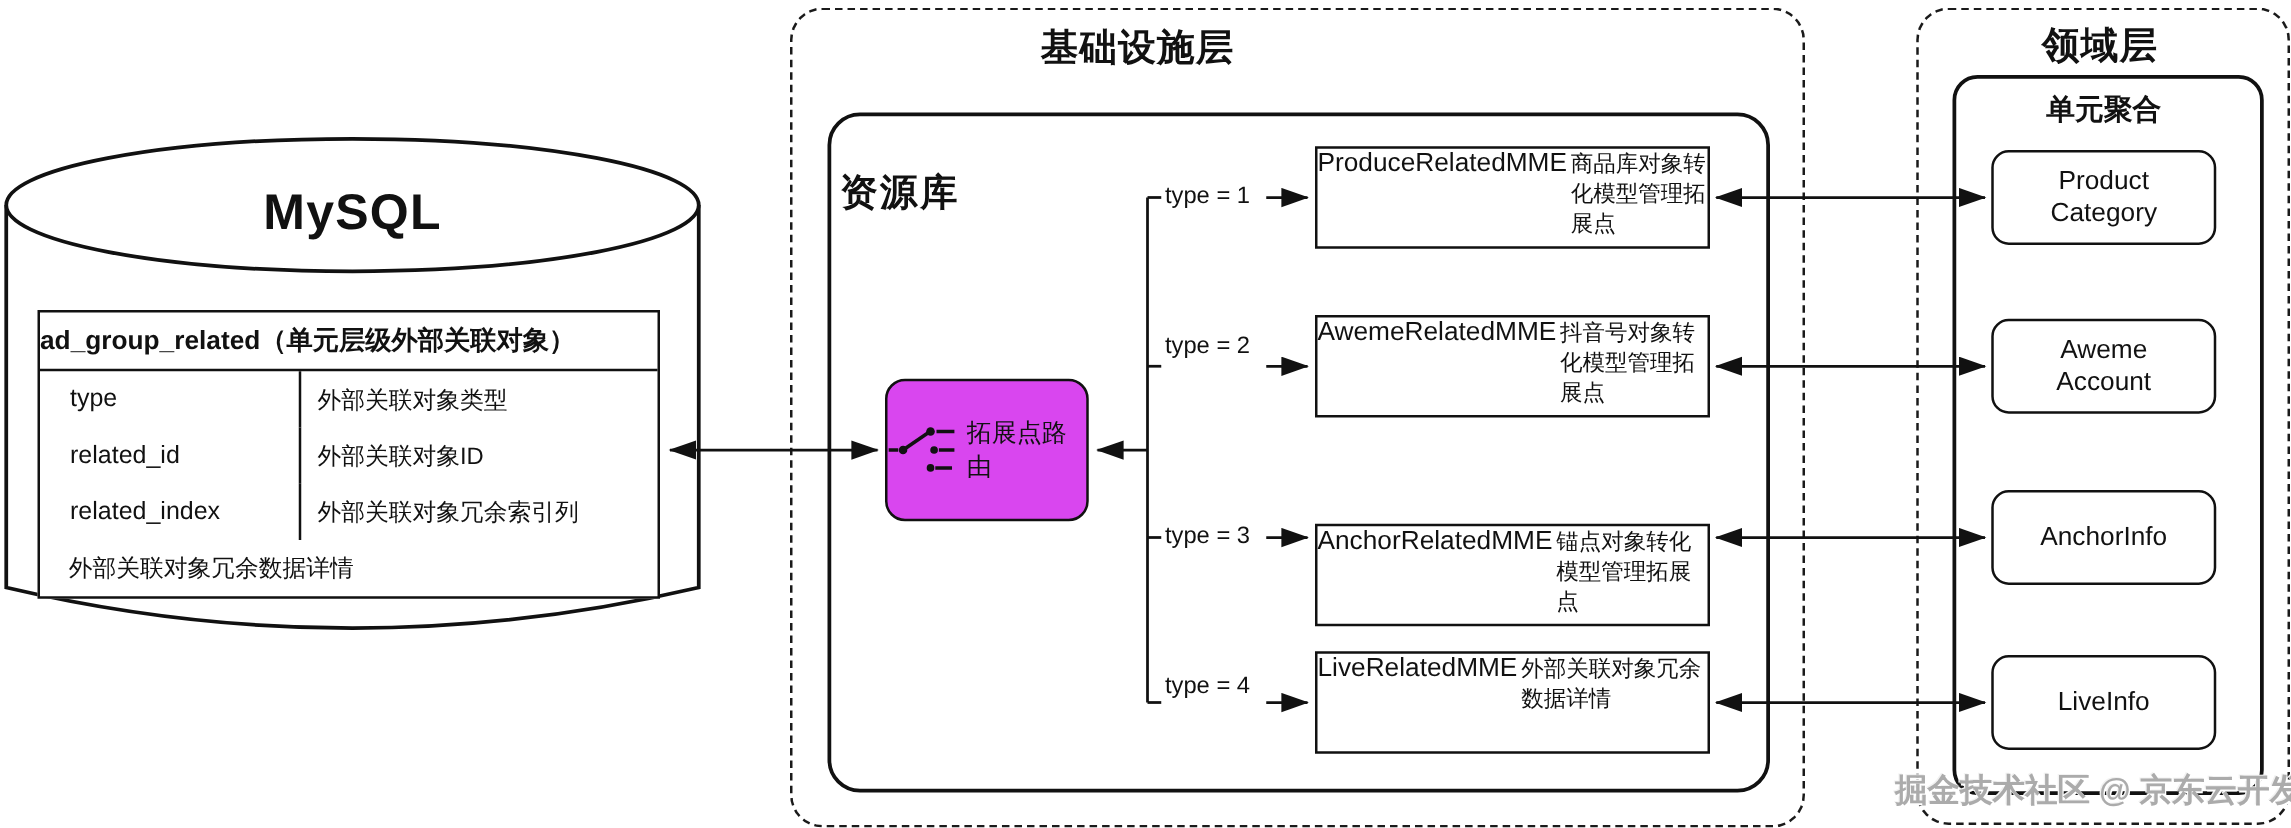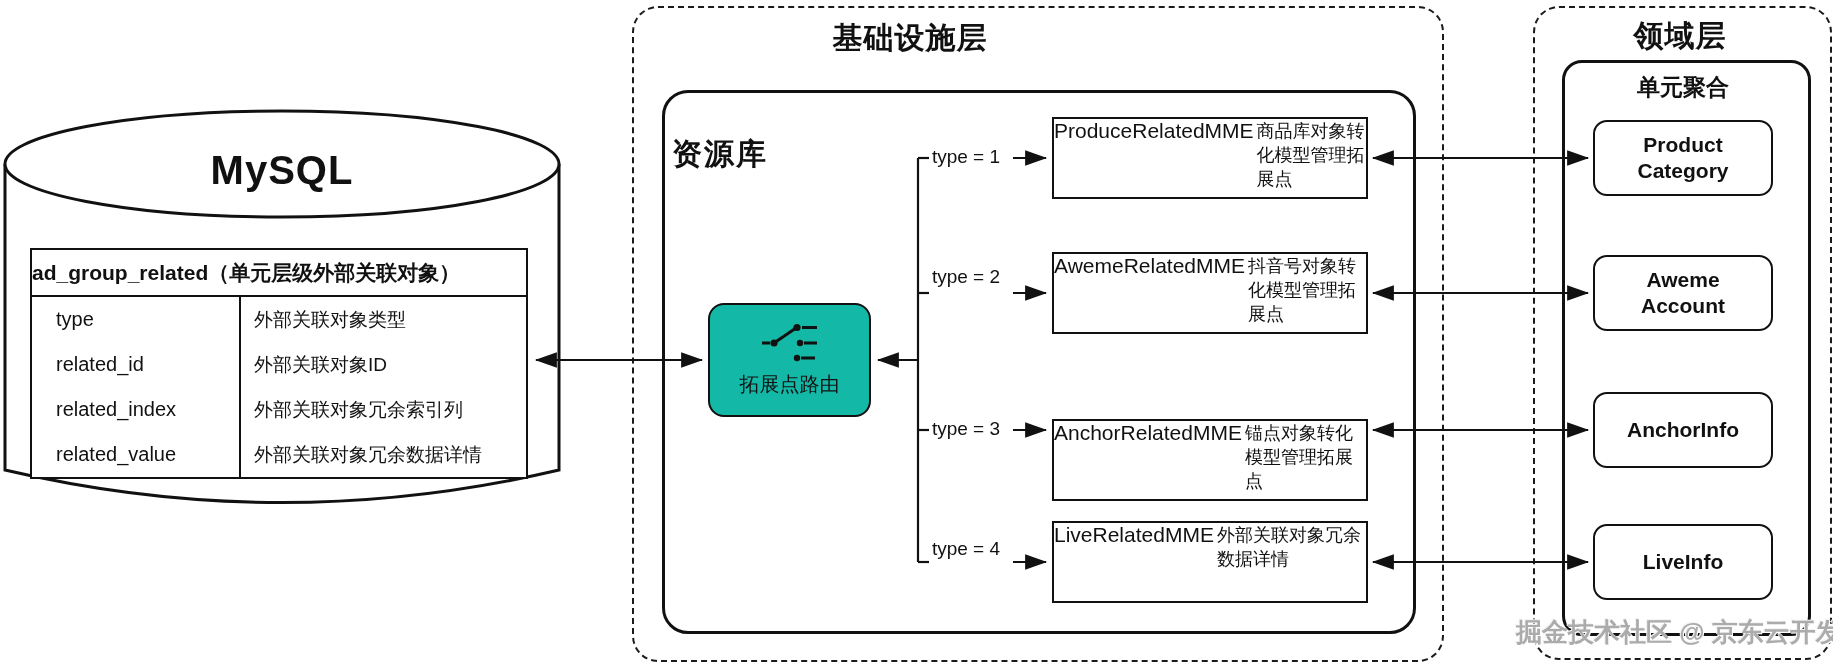--- a/index.html
+++ b/index.html
@@ -26,43 +26,43 @@
     font-weight:bold;font-size:21px;white-space:nowrap;}
   .db-row{display:flex;height:45px;padding-left:10px;}
   .db-row .c1{width:183px;border-right:2.5px solid #111;padding-left:14px;
     display:flex;align-items:center;font-size:20px;}
   .db-row .c2{flex:1;padding-left:13px;display:flex;align-items:center;font-size:19px;}
 
   .repo-title{position:absolute;left:672px;top:134px;font-size:30px;font-weight:bold;z-index:4;letter-spacing:2px;}
 
   
   .router-box{position:absolute;left:708px;top:303px;width:163px;height:114px;
-    border:2.5px solid #111;border-radius:16px;background:#14b8a6;z-index:4;
-    display:flex;flex-direction:column;align-items:center;justify-content:center;gap:8px;box-sizing:border-box;}
+    border:2.5px solid #111;border-radius:16px;background:#d946ef;z-index:4;
+    display:flex;flex-direction:row;align-items:center;justify-content:center;gap:8px;box-sizing:border-box;}
   .router-label{font-size:20px;font-weight:500;}
 
   
   .cond-label{position:absolute;left:920px;width:92px;text-align:center;
     font-size:19px;z-index:4;background:transparent;}
 
   
   .mme-box{position:absolute;left:1052px;width:316px;height:82px;border:2.5px solid #111;
     background:#fff;z-index:4;display:flex;flex-direction:row;align-items:flex-start;
     justify-content:center;box-sizing:border-box;gap:3px;}
   .mme-name{font-size:21px;}
   .mme-desc{font-size:18px;}
 
   .agg-title{position:absolute;left:1608px;top:72px;width:150px;text-align:center;
     font-size:23px;font-weight:bold;z-index:4;}
 
   
   .ent-box{position:absolute;left:1593px;width:180px;height:76px;border:2.5px solid #111;
     border-radius:14px;background:#fff;z-index:4;display:flex;align-items:center;
     justify-content:center;text-align:center;font-size:21px;line-height:1.25;
-    box-sizing:border-box;padding:16px 18px;font-weight:bold;}
+    box-sizing:border-box;padding:16px 18px;}
 
   .watermark{position:absolute;left:1468px;top:615px;width:362px;z-index:6;
     font-size:26px;font-weight:bold;color:#ababab;white-space:nowrap;
     text-shadow:1px 1px 0 #ffffff,-1px -1px 0 #f2f2f2;margin-left:48px;}
 </style>
 </head>
 <body>
 
 <svg class="underlay" width="1833" height="662">
   <path d="M 5 164 L 5 470 Q 282 535 559 470 L 559 164" fill="#ffffff" stroke="#111" stroke-width="3"></path>
@@ -113,21 +113,20 @@
   </div>
   <div class="db-row">
     <div class="c1">related_id</div>
     <div class="c2">外部关联对象ID</div>
   </div>
   <div class="db-row">
     <div class="c1">related_index</div>
     <div class="c2">外部关联对象冗余索引列</div>
   </div>
   <div class="db-row">
-    <div class="c1">related_value</div>
     <div class="c2">外部关联对象冗余数据详情</div>
   </div>
 </div>
 
 <div class="layer-title" style="left:830px;top:18px;width:160px;">基础设施层</div>
 <div class="repo-title">资源库</div>
 
 <div class="router-box">
   <svg width="58" height="40" viewBox="0 0 58 40">
     <line x1="1" y1="20" x2="9" y2="20" stroke="#111" stroke-width="3"></line>

